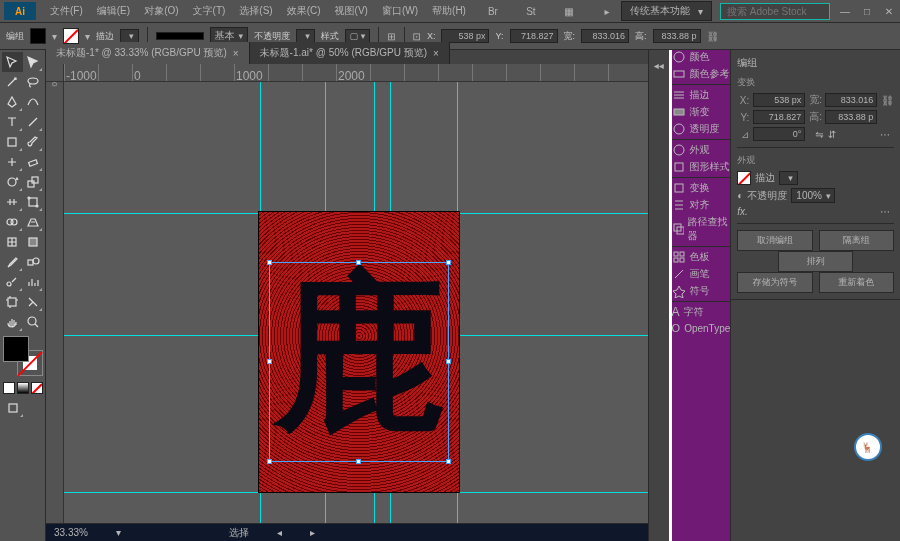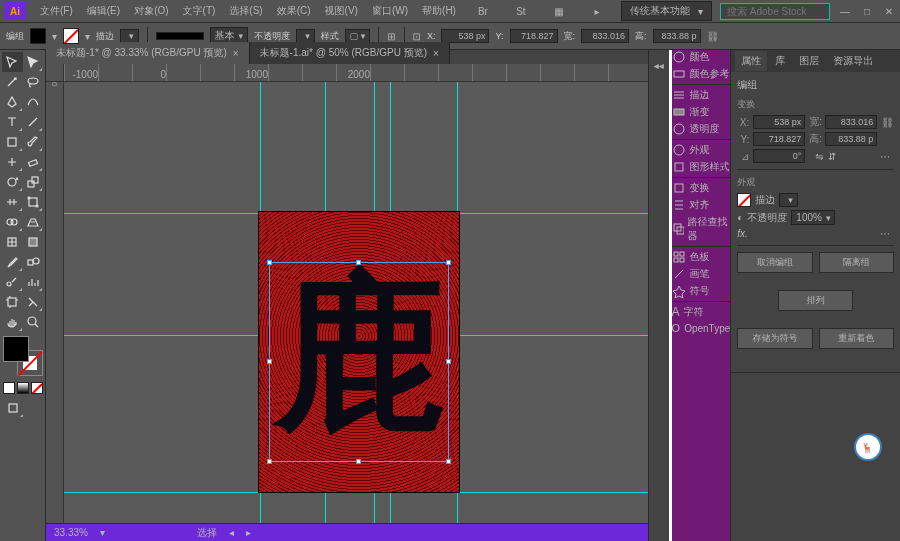--- a/index.html
+++ b/index.html
@@ -1,18 +1,18 @@
 <!DOCTYPE html>
 <html><head>
 <meta charset="utf-8">
 <style>
 *{margin:0;padding:0;box-sizing:border-box;font-family:"Microsoft YaHei",sans-serif;font-size:10px;color:#b4b4b4;user-select:none}
 body{background:#323232;width:900px;height:541px;overflow:hidden;display:flex;flex-direction:column}
 .menubar{height:22px;background:#535353;display:flex;align-items:center;padding:0 4px;gap:2px}
-.ai-logo{width:22px;height:18px;background:#6d28d9;color:#ff9a00;font-weight:bold;display:flex;align-items:center;justify-content:center;font-size:10px;margin-right:6px}
+.ai-logo{width:32px;height:18px;background:#0c4a6e;color:#ff9a00;font-weight:bold;display:flex;align-items:center;justify-content:center;font-size:10px;margin-right:6px}
 .menu-item{padding:3px 6px;cursor:pointer}
 .menubar-icons{display:flex;gap:24px;margin-left:12px}
 .menubar-right{margin-left:auto;display:flex;align-items:center;gap:8px}
 .workspace-dd{background:#383838;padding:2px 8px;border:1px solid #222;display:flex;align-items:center;gap:8px}
 .search-box{background:#424242;border:1px solid #14b8a6;padding:2px 6px;color:#888;width:110px}
 .win-ctrl{width:14px;height:14px;display:flex;align-items:center;justify-content:center;cursor:pointer}
 .controlbar{height:28px;background:#535353;border-top:1px solid #2a2a2a;border-bottom:1px solid #2a2a2a;display:flex;align-items:center;padding:0 6px;gap:6px}
 .cb-label{font-size:9px;color:#ccc}
 .cb-swatch{width:16px;height:16px;background:#000;border:1px solid #222}
 .cb-swatch.none{background:#fff;position:relative;overflow:hidden}
@@ -36,48 +36,48 @@
 .mini-sw{display:flex;gap:2px;justify-content:center;margin-top:2px}
 .mini-sw div{width:12px;height:12px;border:1px solid #222}
 .center{flex:1;display:flex;flex-direction:column;min-width:0}
 .tabs{height:14px;background:#434343;display:flex;align-items:flex-end}
 .tab{padding:4px 10px;background:#383838;font-size:9px;border-right:1px solid #222;display:flex;align-items:center;gap:6px;cursor:pointer}
 .tab.active{background:#535353}
 .tab-close{font-size:10px;cursor:pointer}
 .canvas-wrap{flex:1;position:relative;background:#5a5a5a;overflow:hidden}
 .ruler-h{position:absolute;top:0;left:18px;right:0;height:18px;background:#535353;border-bottom:1px solid #333;display:flex;overflow:hidden}
 .ruler-v{position:absolute;top:18px;left:0;bottom:0;width:18px;background:#535353;border-right:1px solid #333;display:flex;flex-direction:column;overflow:hidden}
-.ruler-h .tick{width:34px;font-size:10px;color:#aaa;padding-top:5px;text-align:right;border-left:1px solid #777;padding-left:1px}
+.ruler-h .tick{width:34px;font-size:12px;color:#aaa;padding-top:5px;text-align:left;border-left:1px solid #777;padding-left:1px}
 .vt{height:34px;display:flex;align-items:flex-start;justify-content:center}
 .vt span{writing-mode:vertical-rl;font-size:8px;color:#aaa}
 .ruler-corner{position:absolute;top:0;left:0;width:18px;height:18px;background:#535353;border-right:1px solid #333;border-bottom:1px solid #333}
 .viewport{position:absolute;inset:18px 0 0 18px}
 .artboard{position:absolute;left:195px;top:130px;width:200px;height:280px;background:#b01818;overflow:hidden;outline:1px solid #000}
 .lines{position:absolute;inset:-20px;background:repeating-radial-gradient(circle at 50% 45%,#600 0,#600 1px,transparent 1px,transparent 3px)}
 .glyph{position:absolute;left:50%;top:50%;transform:translate(-50%,-50%);font-size:170px;font-weight:900;color:#0a0a14;font-family:"SimHei","Heiti SC",sans-serif;line-height:1}
 .selbox{position:absolute;left:205px;top:180px;width:180px;height:200px;border:1px solid #4aa3ff}
 .handle{position:absolute;width:5px;height:5px;background:#fff;border:1px solid #4aa3ff}
 .guide-h{position:absolute;left:0;right:0;height:1px;background:#00e0e0}
 .guide-v{position:absolute;top:0;bottom:0;width:1px;background:#00e0e0}
-.statusbar{height:18px;background:#6d28d9;border-top:1px solid #2a2a2a;display:flex;align-items:center;padding:0 8px;gap:12px;font-size:9px}
+.statusbar{height:18px;background:#0f172a;border-top:1px solid #2a2a2a;display:flex;align-items:center;padding:0 8px;gap:28px;font-size:9px}
 .right{width:252px;display:flex;background:#434343}
 .pdock{width:30px;background:#434343;border-left:1px solid #2a2a2a;display:flex;flex-direction:column;gap:1px;padding-top:4px}
 .pdock .di{height:23px;display:flex;align-items:center;justify-content:center;cursor:pointer}
 .panelcol{flex:1;display:flex;flex-direction:column;border-left:1px solid #2a2a2a}
 .panelgroup{background:#434343;border-bottom:1px solid #2a2a2a}
 .pg-tabs{height:22px;display:flex;align-items:center;padding:0 4px;gap:2px;background:#383838}
 .pg-tab{padding:3px 6px;font-size:10px;cursor:pointer}
 .pg-tab.active{background:#434343}
 .pg-body{padding:6px;font-size:9px;background:#434343}
 .pg-row{display:flex;align-items:center;gap:4px;margin-bottom:3px;font-size:10px;color:#ccc}
 .pg-row svg{width:14px;height:14px;stroke:#bbb;fill:none}
 .prop-input{background:#383838;border:1px solid #222;padding:1px 3px;width:52px;text-align:right;font-size:9px}
 .prop-label{width:12px;text-align:right;color:#999}
 .qa-btn{background:#5a5a5a;border:1px solid #2a2a2a;padding:3px 0;width:48%;text-align:center;font-size:9px;cursor:pointer}
-.qa-row{display:flex;gap:4%;margin-bottom:17px}
+.qa-row{display:flex;gap:4%;margin-bottom:0}
 .sect-title{font-size:9px;color:#999;margin-bottom:4px}
 .more{margin-left:auto;cursor:pointer;padding:0 4px}
 .badge{position:absolute;right:18px;bottom:80px;width:28px;height:28px;border-radius:50%;background:#fff;border:2px solid #3a7fb8;display:flex;align-items:center;justify-content:center;font-size:10px}
 </style>
 </head>
 <body>
 
 <div class="menubar">
   <div class="ai-logo">Ai</div>
   <div class="menu-item">文件(F)</div>
@@ -537,26 +537,20 @@
           <span>字符</span>
         </div>
       <div class="pg-row">
           <span style="font-size:11px">O</span>
           <span>OpenType</span>
         </div>
     </div>
 
     <div class="panelcol">
       <div class="panelgroup">
-        <div class="pg-tabs">
-          <div class="pg-tab active">属性</div>
-          <div class="pg-tab">库</div>
-          <div class="pg-tab">图层</div>
-          <div class="pg-tab">资源导出</div>
-        </div>
         <div class="pg-body">
           <div style="margin-bottom:6px">编组</div>
           <div class="sect-title">变换</div>
           <div class="pg-row">
             <span class="prop-label">X:</span>
               <input class="prop-input" value="538 px" style="">
             <span class="prop-label">宽:</span>
               <input class="prop-input" value="833.016" style="">
             <span>⛓</span>
           </div>

